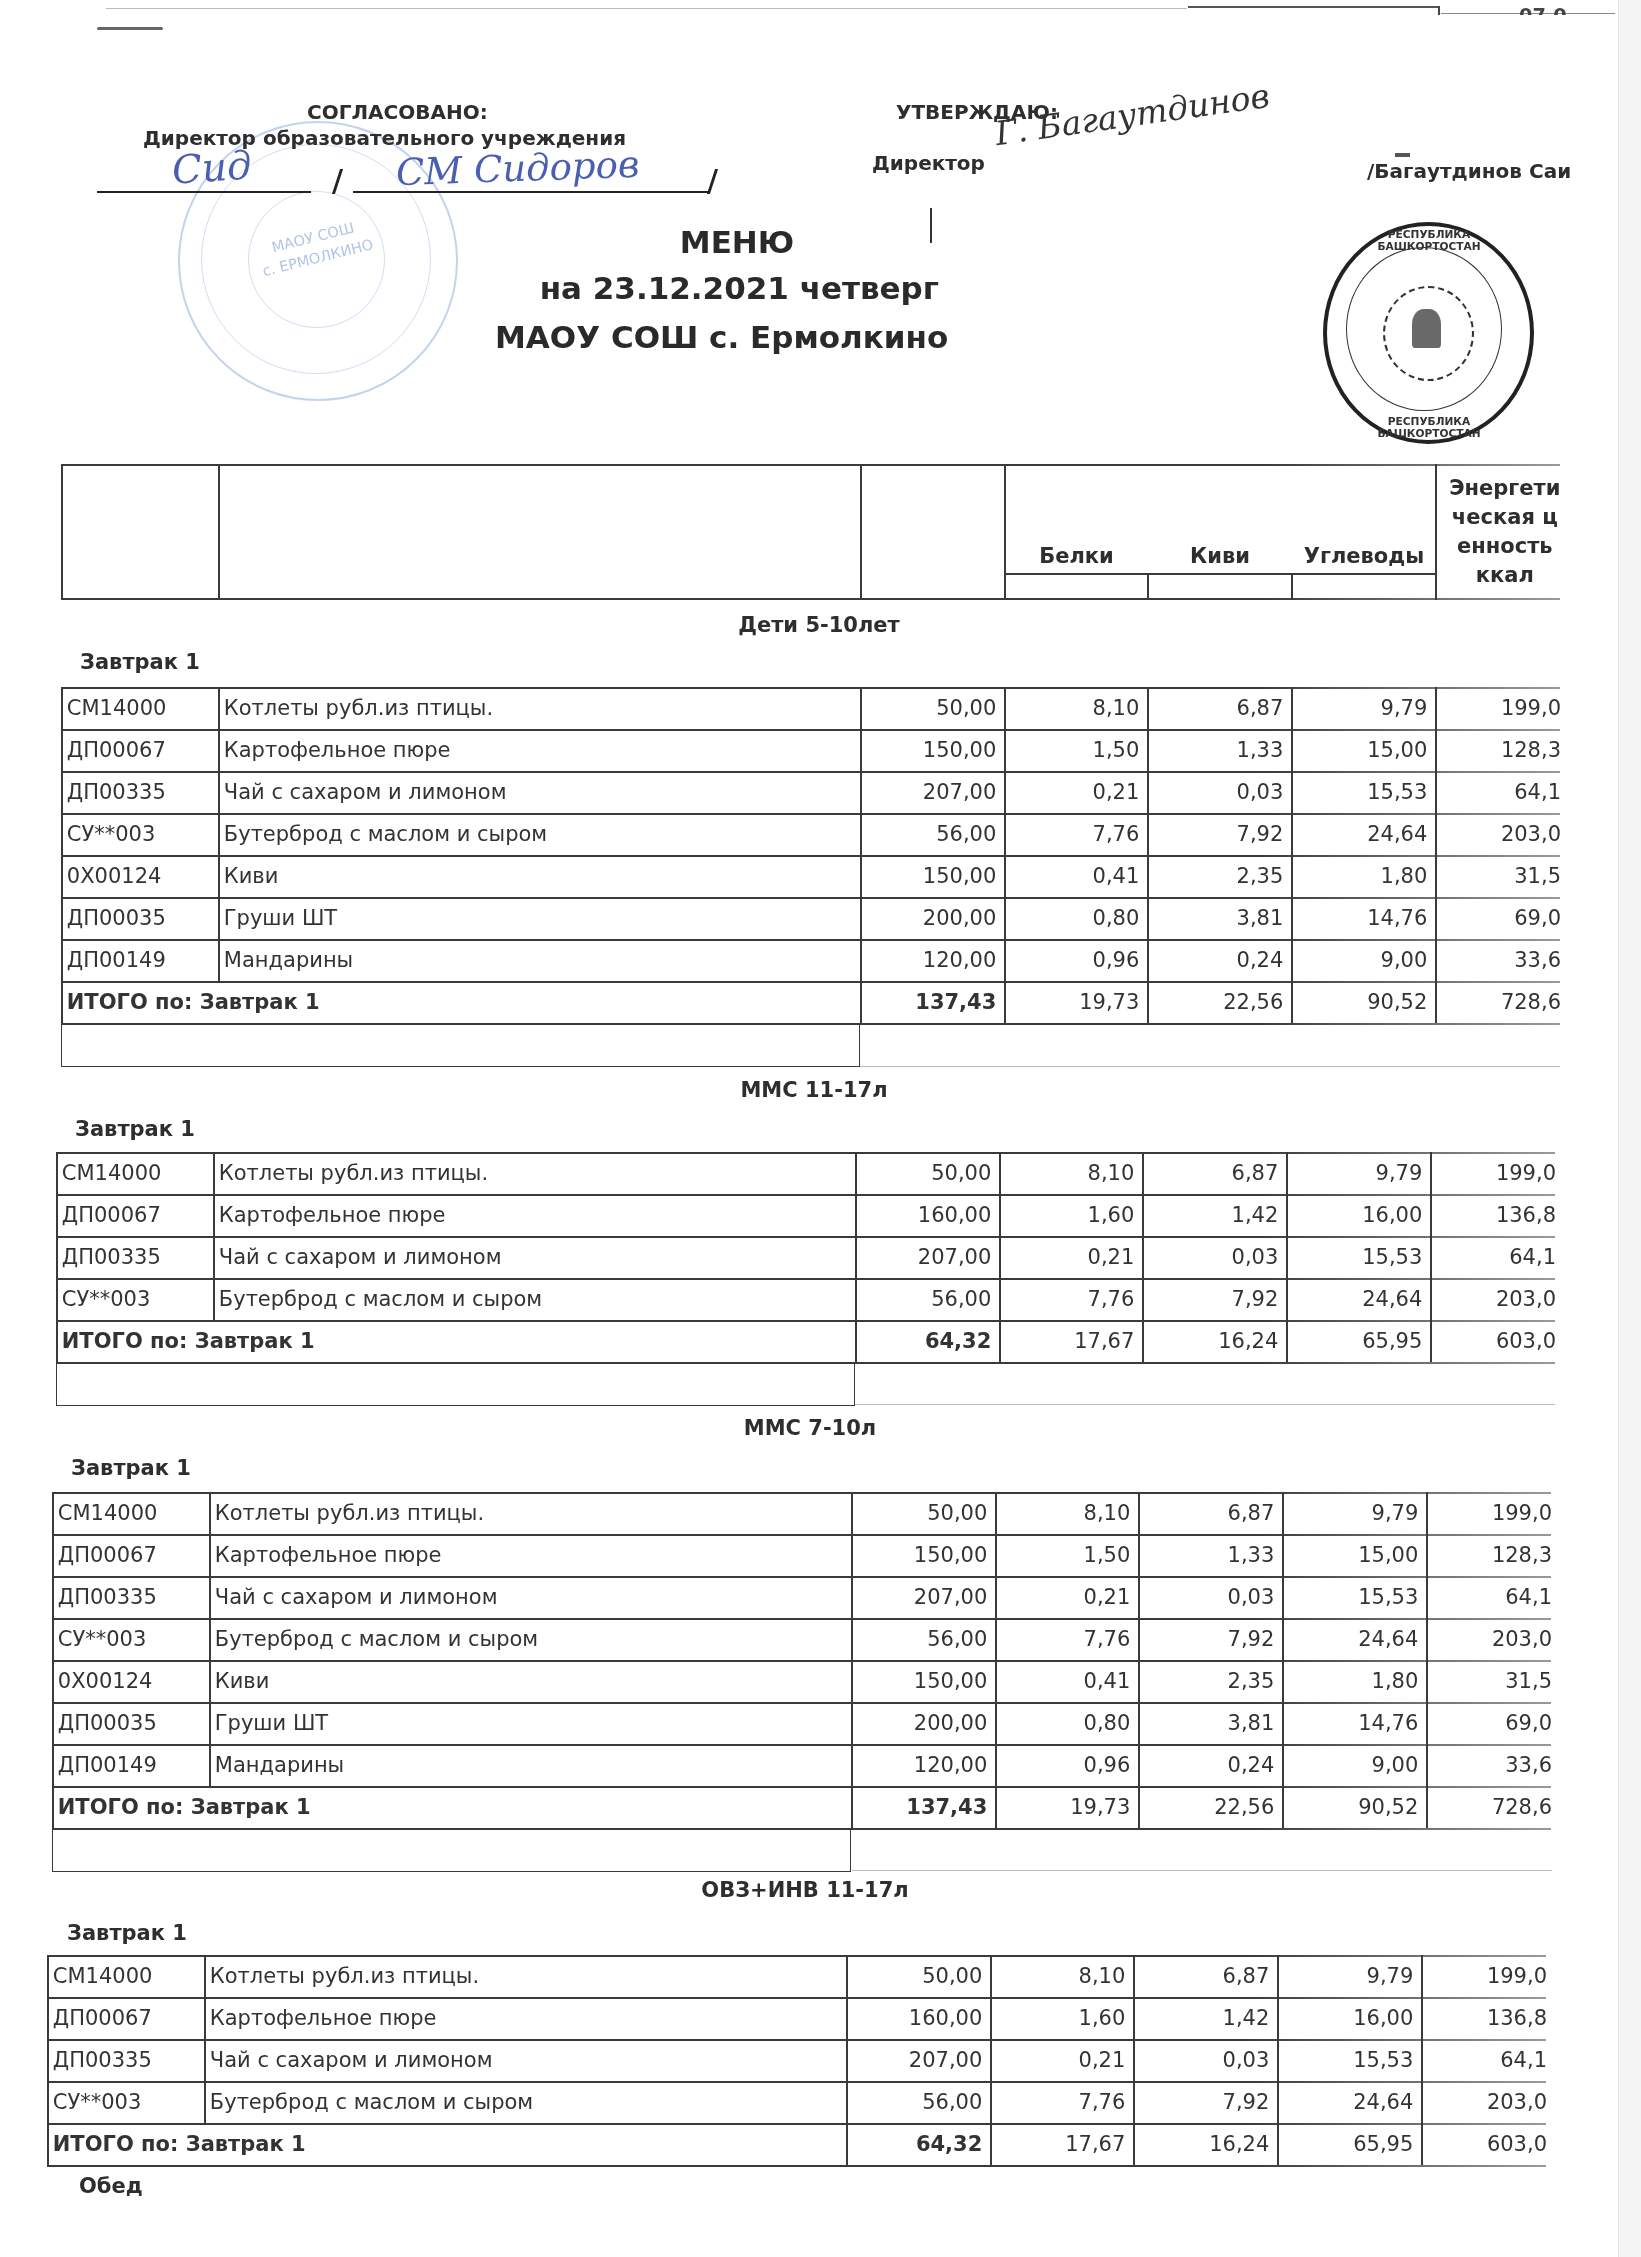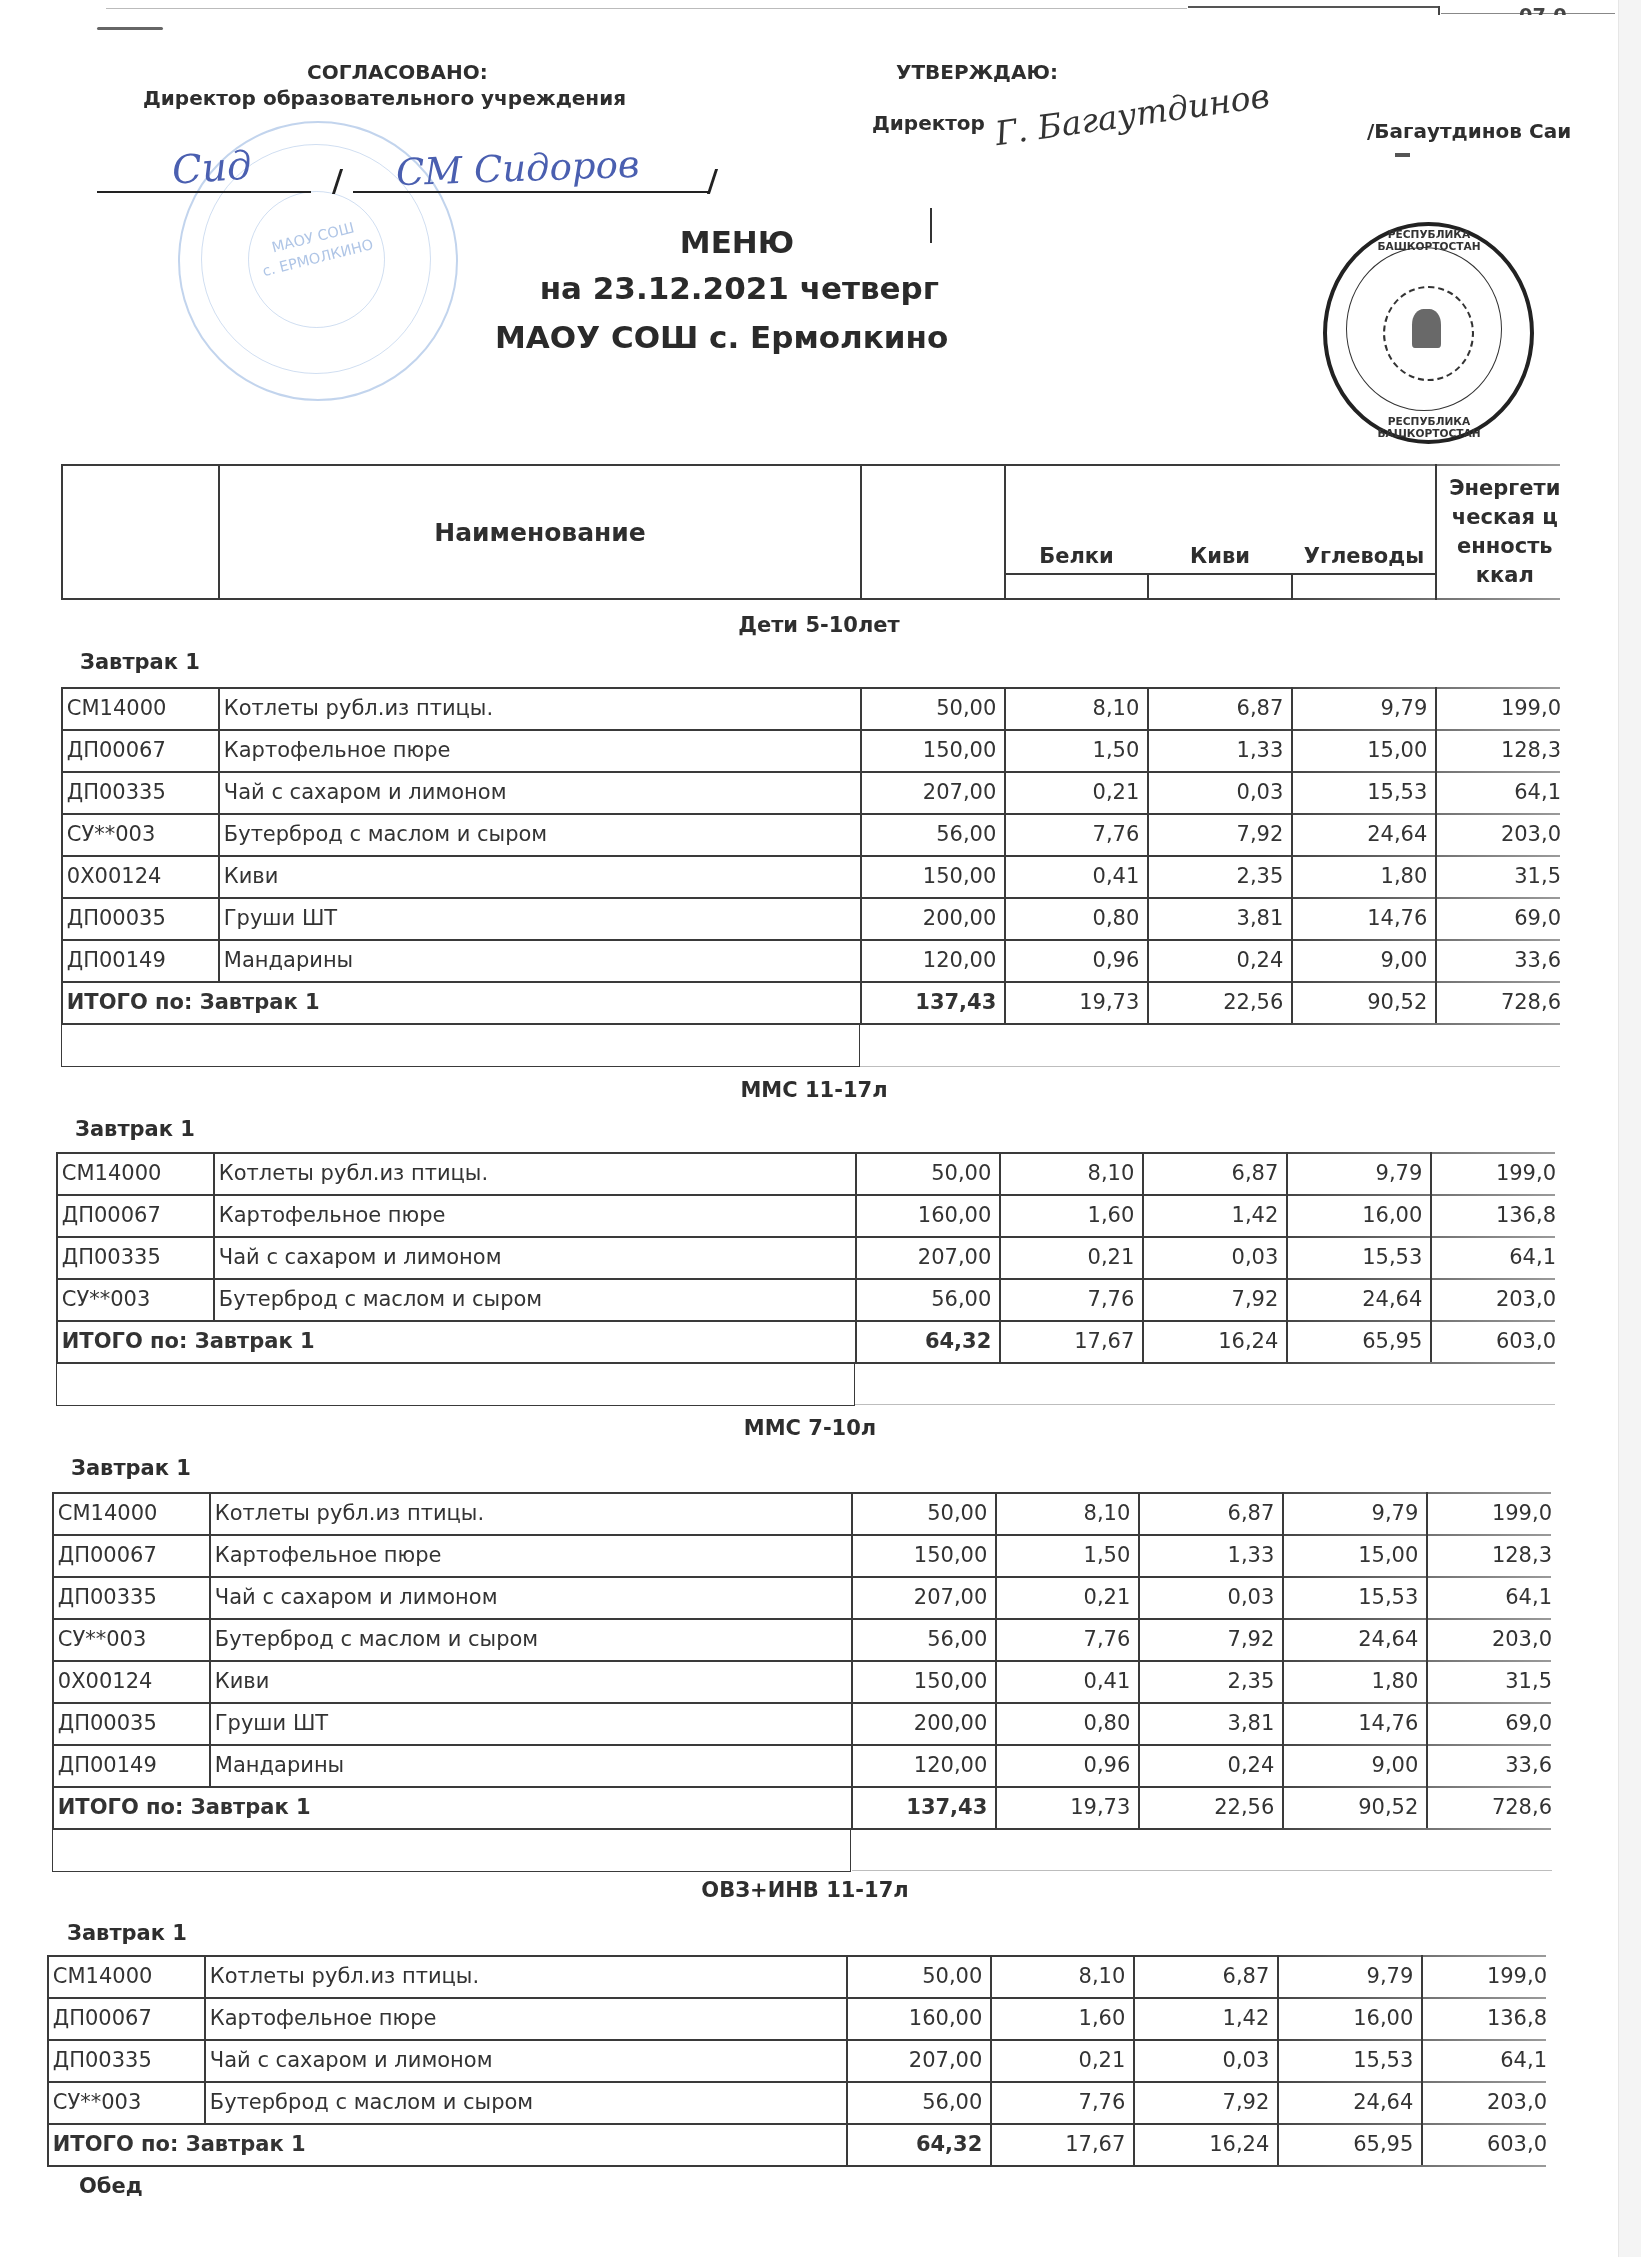--- a/index.html
+++ b/index.html
@@ -2,21 +2,21 @@
 <html><head>
 <meta charset="utf-8">
 <style>
   html, body { margin:0; padding:0; }
   body { width:1641px; height:2257px; position:relative; background:#ffffff; overflow:hidden;
          font-family:"DejaVu Sans", sans-serif; color:#2b2b2b; }
   .abs { position:absolute; }
   .page-edge { left:1618px; top:0; width:23px; height:2257px; background:#f4f4f4; border-left:1px solid #e6e6e6; }
   .topline { background:#555; height:1.9px; }
   .clip-text { font-size:19.3px; font-weight:bold; color:#444; overflow:hidden; height:11.6px; line-height:23px; }
-  .hdr-text { font-size:20px; font-weight:bold; color:#2e2e2e; white-space:nowrap; }
+  .hdr-text { font-size:20px; font-weight:bold; color:#2e2e2e; white-space:nowrap;margin-top:40px; }
   .title { font-size:31px; font-weight:bold; color:#2a2a2a; white-space:nowrap; text-align:center; }
   .sig-line { height:1.9px; background:#222; }
   .sig-slash { width:2.9px; height:25px; background:#222; transform:skewX(-18deg); }
   .stamp-blue { border-radius:50%; border:2.9px solid rgba(120,160,215,0.45); }
   .stamp-blue-inner { border-radius:50%; border:1.9px solid rgba(120,160,215,0.35); }
   .stamp-blue-text { color:rgba(110,150,210,0.55); font-size:14.5px; text-align:center; line-height:21px; }
   .stamp-black { border-radius:50%; border:4.8px solid #222; }
   .stamp-black-ring { border-radius:50%; border:1.9px solid #333; }
   .stamp-black-text { font-size:10.6px; font-weight:bold; color:#333; }
   .handwriting { font-family:"DejaVu Serif", serif; font-style:italic; color:#4a5fb0; font-size:39px; white-space:nowrap; }
@@ -92,21 +92,20 @@
   <div class="hline fade" style="left:0;top:134px;width:1499px;"></div>
   <div class="hline" style="left:943px;top:109px;width:431px;"></div>
   <div class="vline" style="left:0;top:0;height:136px;"></div>
   <div class="vline" style="left:157px;top:0;height:136px;"></div>
   <div class="vline" style="left:799px;top:0;height:136px;"></div>
   <div class="vline" style="left:943px;top:0;height:136px;"></div>
   <div class="vline" style="left:1086px;top:109px;height:27px;"></div>
   <div class="vline" style="left:1230px;top:109px;height:27px;"></div>
   <div class="vline" style="left:1374px;top:0;height:136px;"></div>
 
-  <div class="th-cell" style="left:159px;top:0;width:640px;height:136px;font-size:25px;">Наименование</div>
   <div class="th-cell" style="left:945px;top:48px;width:141px;height:88px;">Белки</div>
   <div class="th-cell" style="left:1088px;top:48px;width:142px;height:88px;">Киви</div>
   <div class="th-cell" style="left:1232px;top:48px;width:142px;height:88px;">Углеводы</div>
   <div class="th-cell" style="left:1376px;top:0;width:124px;height:136px;justify-content:flex-start;overflow:hidden;white-space:normal;word-break:break-all;padding-left:11.6px;">Энергети ческая ценность ккал</div>
 </div>
 
 <div id="sections">
     <div>
       <div class="abs section-title" style="left: 602px; top: 613px; width: 434px;">Дети 5-10лет</div>
       <div class="abs meal-title" style="left: 80px; top: 650px;">Завтрак 1</div>

